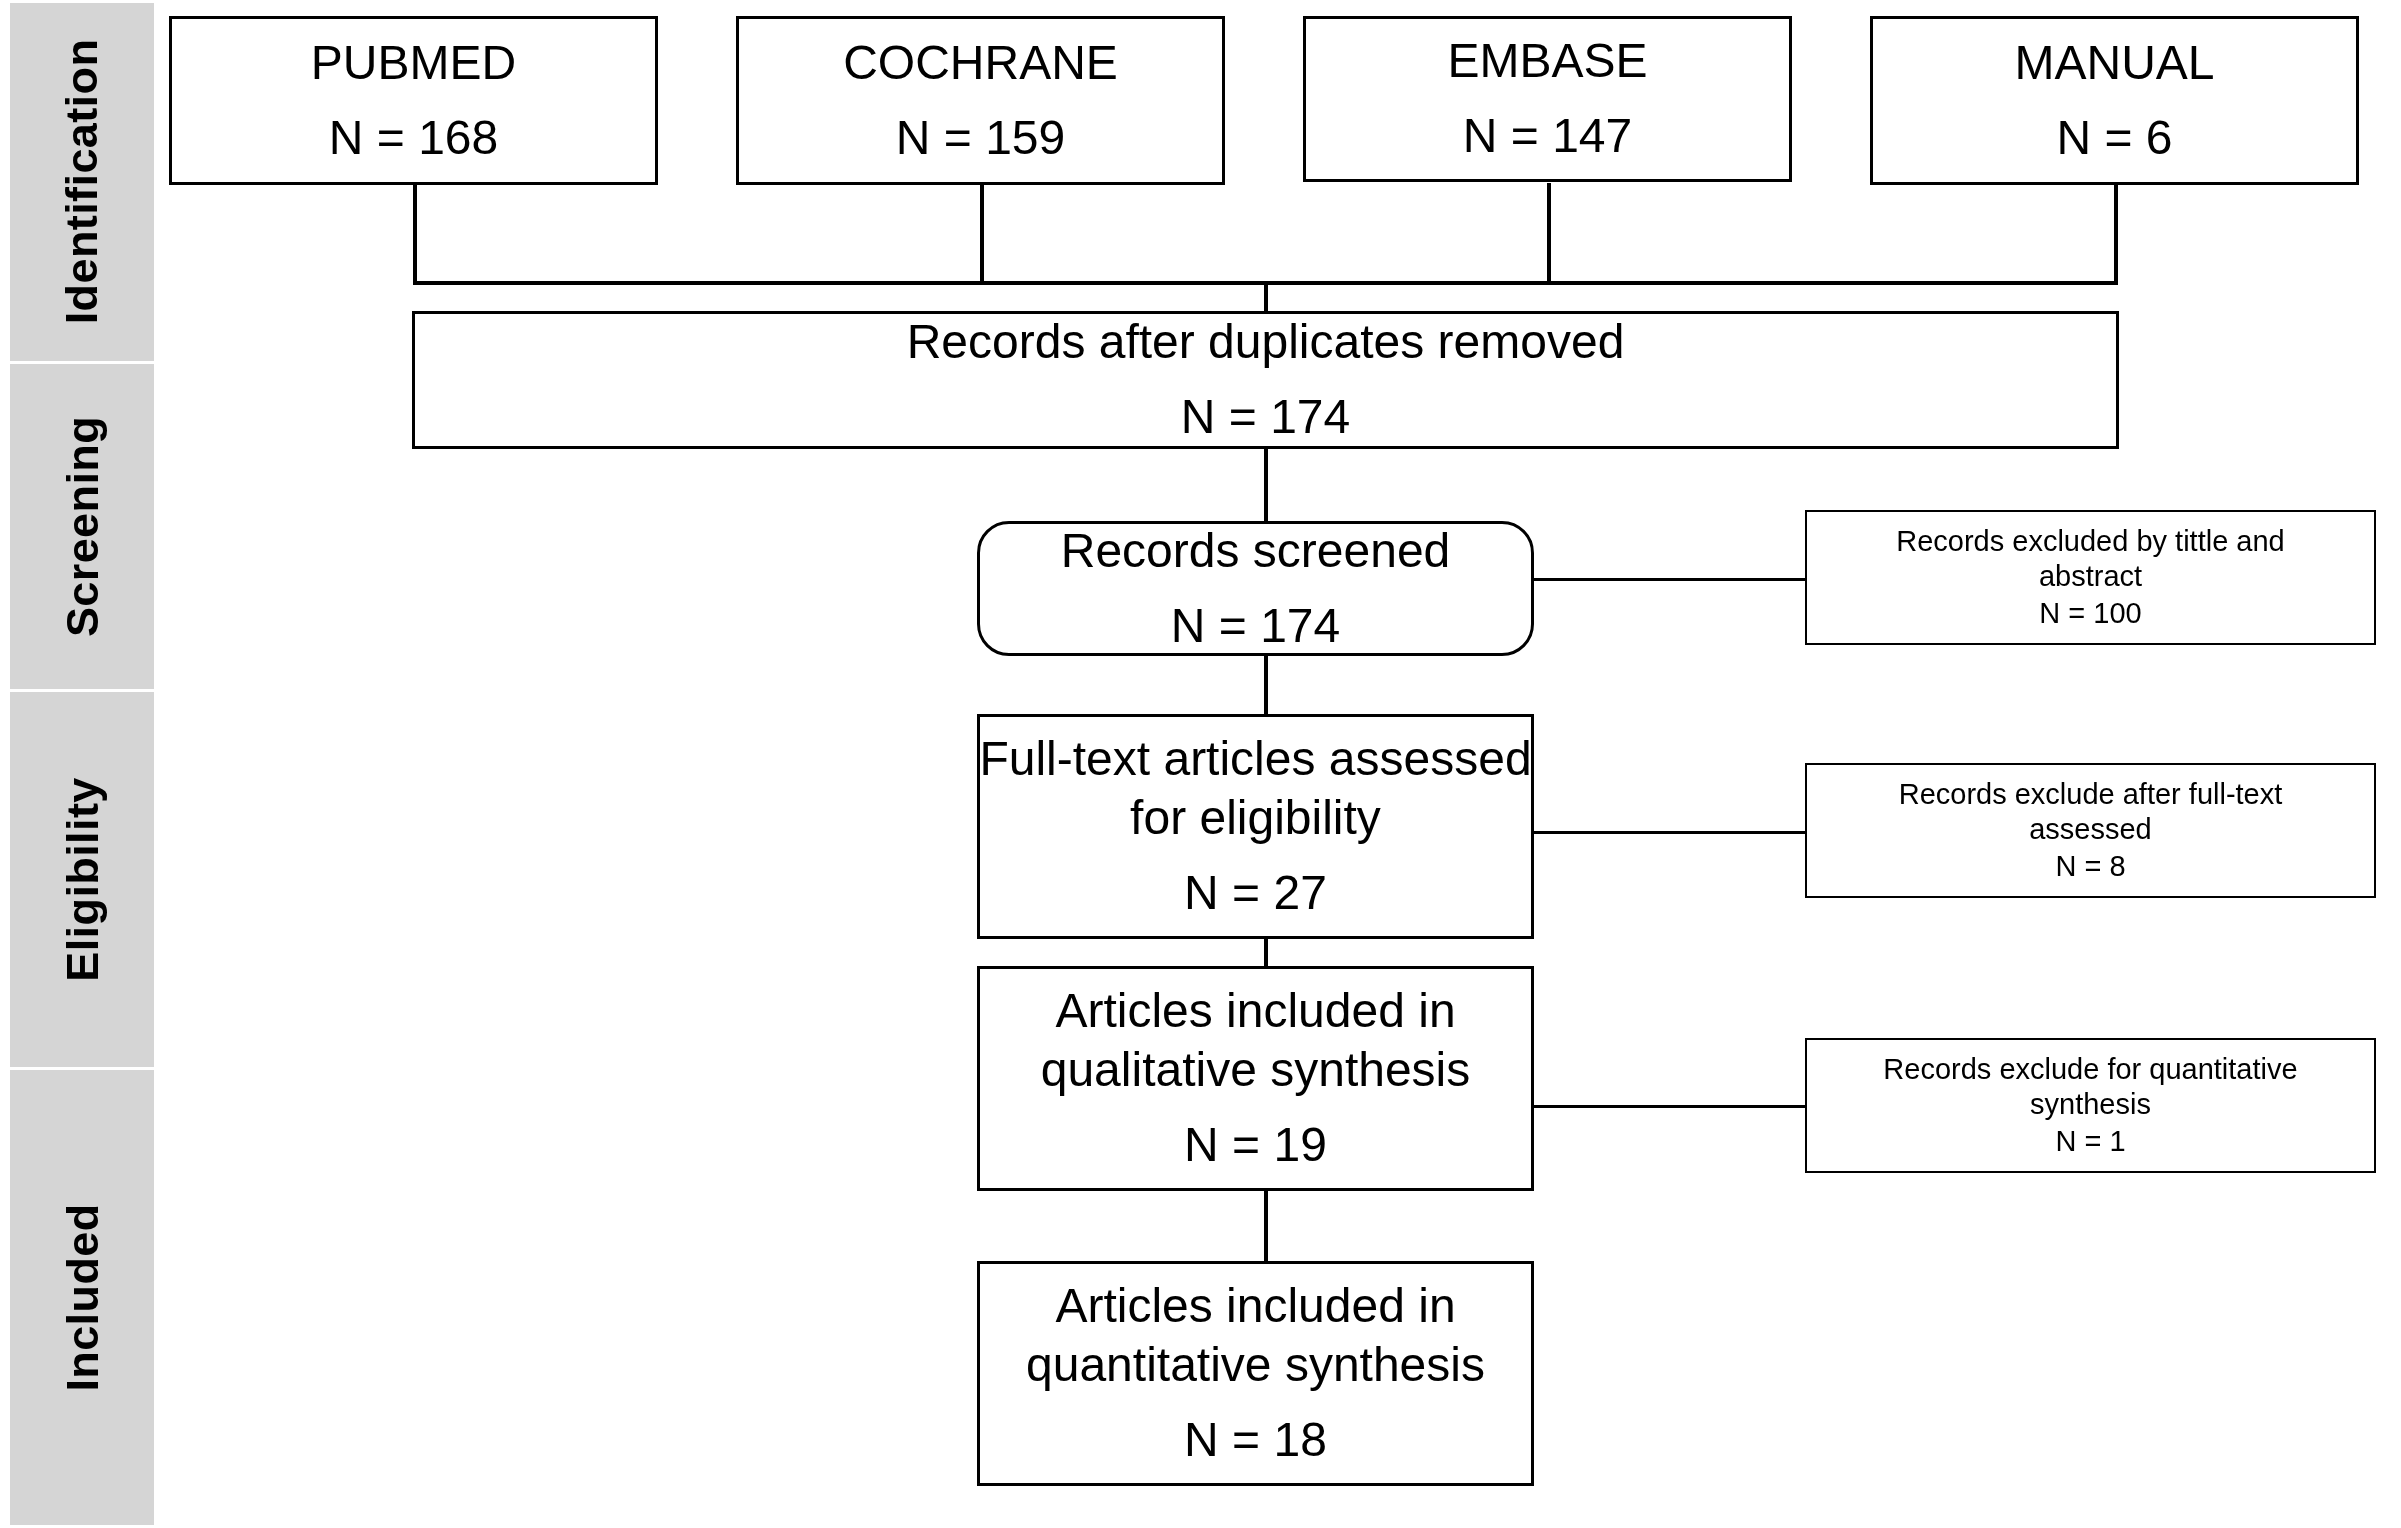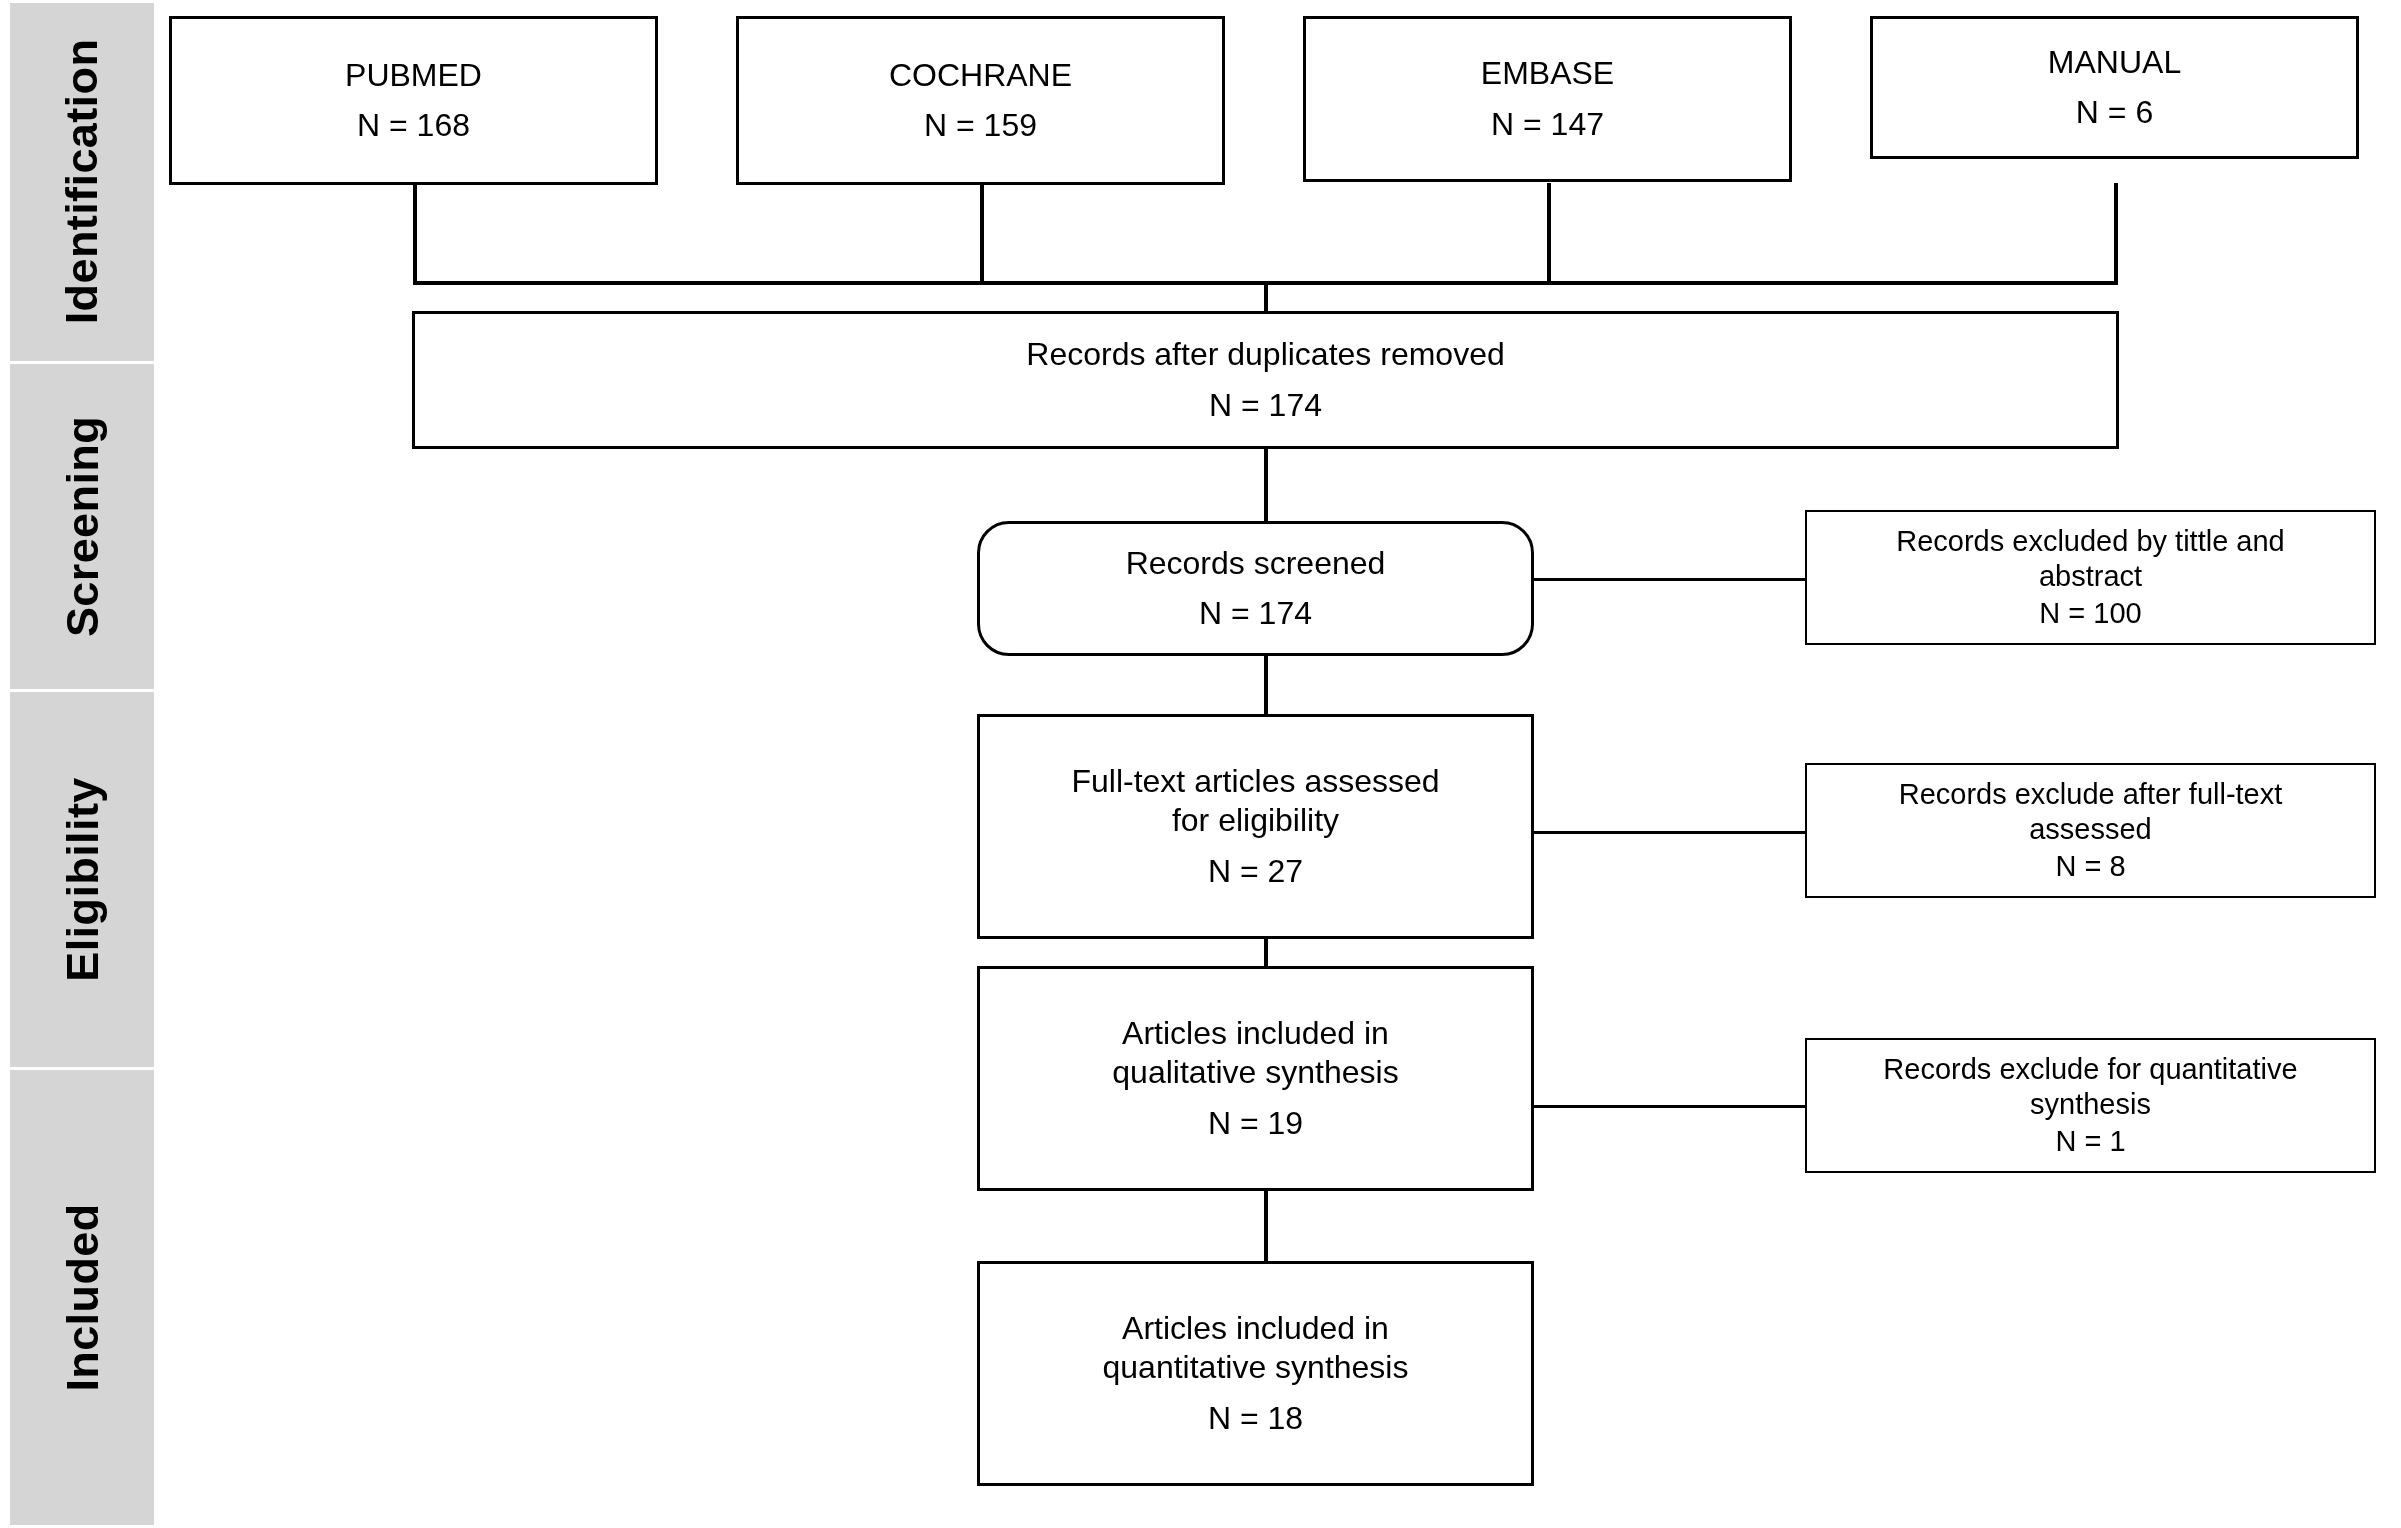--- a/index.html
+++ b/index.html
@@ -52,21 +52,21 @@
     justify-content: center;
     text-align: center;
     color: #000000;
     z-index: 3;
   }
   .box .line {
     display: block;
     white-space: nowrap;
   }
   .box.main {
-    font-size: 32px;
+    font-size: 48px;
     line-height: 1.22;
     text-align: center;
   }
   .box.side {
     border-width: 2.9px;
     font-size: 29px;
     line-height: 1.20;
   }
   .box .count {
     display: block;
@@ -132,21 +132,21 @@
   <div class="box main" style="left:736px; top:16px; width:489px; height:169px;">
     <span class="line">COCHRANE</span>
     <span class="count">N = 159</span>
   </div>
 
   <div class="box main" style="left:1303px; top:16px; width:489px; height:166px;">
     <span class="line">EMBASE</span>
     <span class="count">N = 147</span>
   </div>
 
-  <div class="box main" style="left:1870px; top:16px; width:489px; height:143px;">
+  <div class="box main" style="left:1870px; top:16px; width:489px; height:169px;">
     <span class="line">MANUAL</span>
     <span class="count">N = 6</span>
   </div>
 
   <div class="box main" style="left:412px; top:311px; width:1707px; height:138px;">
     <span class="line">Records after duplicates removed</span>
     <span class="count">N = 174</span>
   </div>
 
   <div class="box main" style="left:977px; top:521px; width:557px; height:135px;border-radius:32px;">

